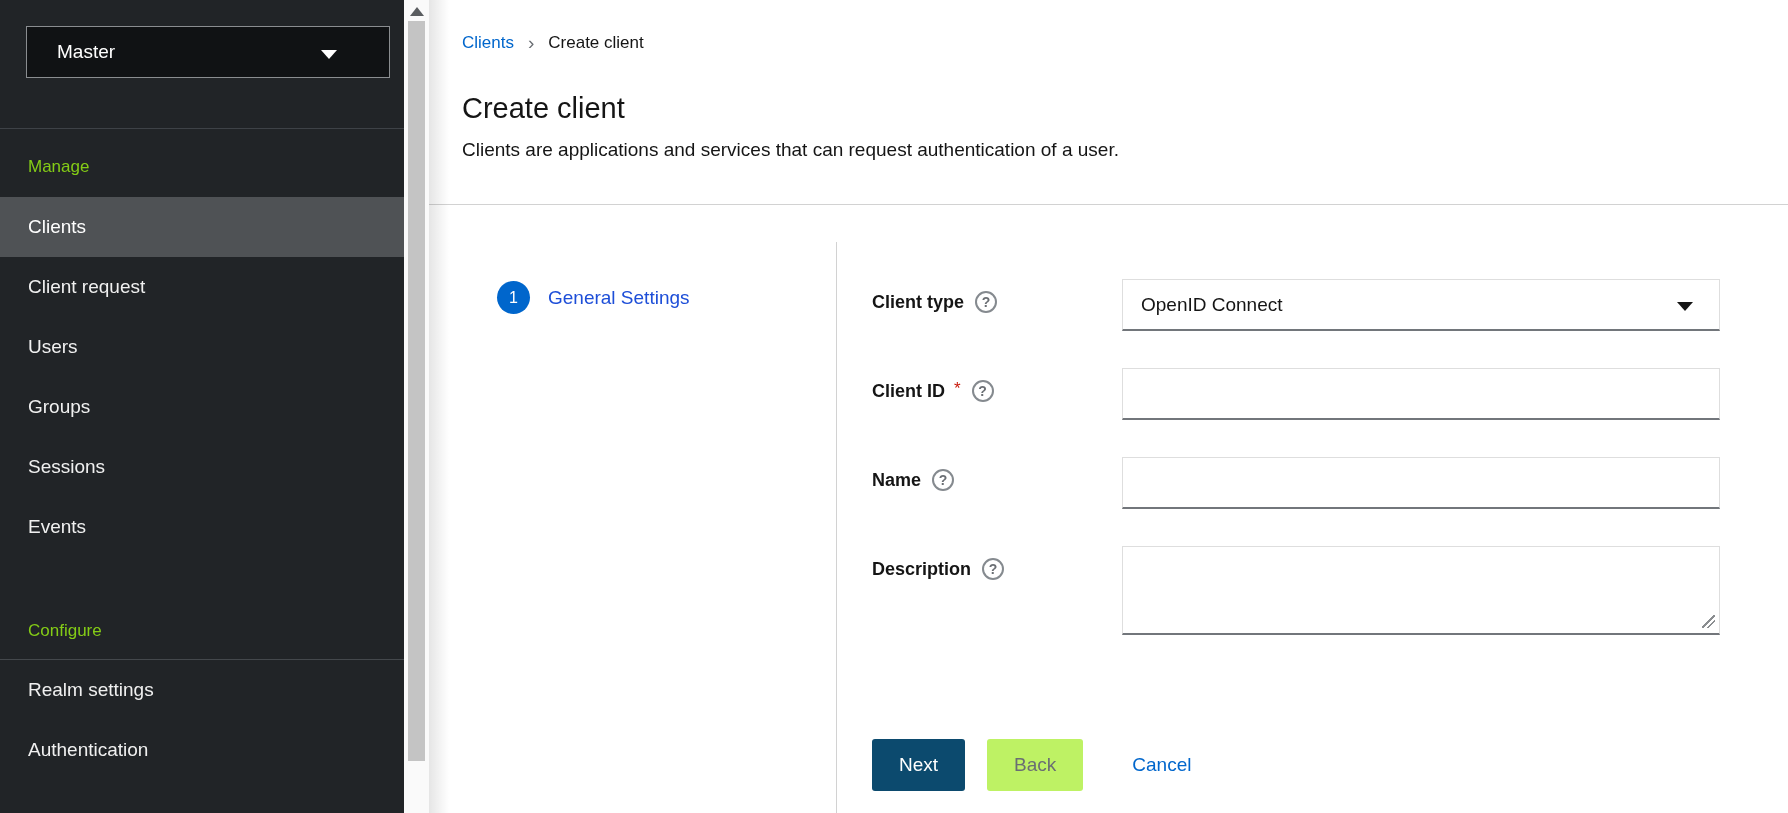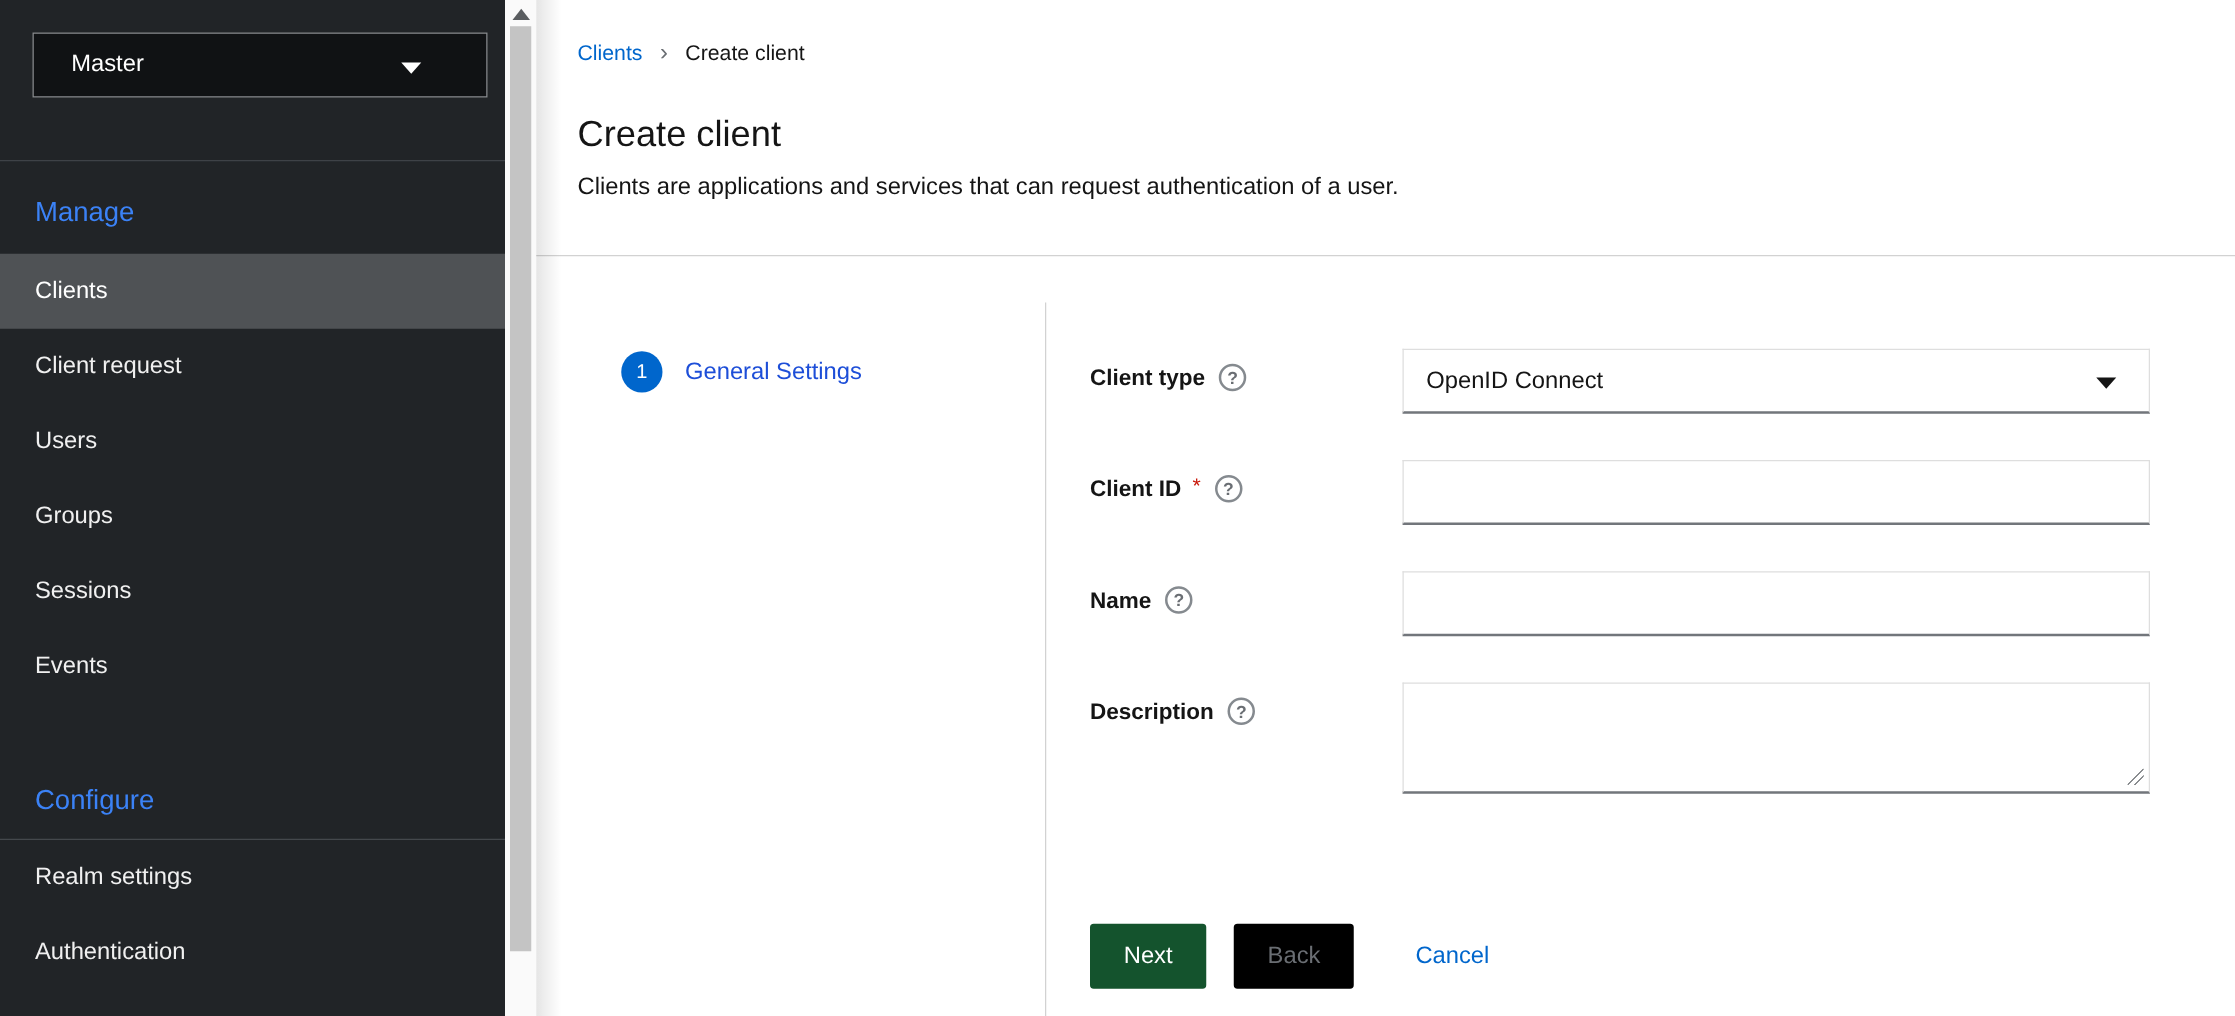--- a/index.html
+++ b/index.html
@@ -7,21 +7,21 @@
   body { font-family:"Liberation Sans", sans-serif; color:#151515; background:#fff; position:relative; }
 
   
   .sidebar { position:absolute; left:0; top:0; width:404px; height:813px; background:#212427; overflow:hidden; }
   .realm-area { height:103px; border-bottom:1px solid #3e4247; }
   .realm-box { margin:26px 14px 0 26px; height:52px; background:#101214; border:1px solid #8a8d90;
                display:flex; align-items:center; position:relative; cursor:pointer; }
   .realm-box .realm-label { color:#ffffff; font-size:19px; padding-left:30px; }
   .caret-down-white { position:absolute; right:52px; top:23px; width:0; height:0;
                border-left:8px solid transparent; border-right:8px solid transparent; border-top:9px solid #ffffff; }
-  .nav-section-title { font-size:22px; color:#3b82f6; padding:28px 0 20px 28px; }
+  .nav-section-title { font-size:17px; color:#84cc16; padding:28px 0 20px 28px; }
   .nav-section-title.configure { padding-top:64px; padding-bottom:18px; }
   .nav-divider { border-top:1px solid #44484c; }
   .nav-item { height:60px; display:flex; align-items:center; padding-left:28px;
               font-size:19px; color:#f0f0f0; cursor:pointer; }
   .nav-item.selected { background:#4f5255; color:#ffffff; }
 
   
   .scrollbar { position:absolute; left:404px; top:0; width:25px; height:813px; background:#fafafa; }
   .sb-arrow-up { width:0; height:0; margin:7px auto 5px auto;
               border-left:7px solid transparent; border-right:7px solid transparent; border-bottom:9px solid #5a5d60; }
@@ -69,22 +69,22 @@
   .pf-textarea { height:89px; padding:10px 16px; font-size:19px; font-family:"Liberation Sans", sans-serif;
       resize:none; outline:none; position:relative; display:block; }
   .textarea-wrap { position:relative; }
   .resize-grip { position:absolute; right:5px; bottom:7px; width:13px; height:13px; cursor:nwse-resize;
       background:linear-gradient(135deg, transparent 0 46%, #8a8d90 46% 54%, transparent 54% 68%, #8a8d90 68% 76%, transparent 76%); }
 
   
   .wizard-footer { position:absolute; left:443px; top:534px; display:flex; align-items:center; }
   .btn { height:52px; border:none; border-radius:3px; font-size:19px;
          font-family:"Liberation Sans", sans-serif; cursor:pointer; }
-  .btn-primary { background:#14532d; color:#ffffff; padding:0 27px; }
-  .btn-disabled { background:#000000; color:#6a6e73; padding:0 27px; margin-left:22px; cursor:default; }
+  .btn-primary { background:#0c4a6e; color:#ffffff; padding:0 27px; }
+  .btn-disabled { background:#bef264; color:#6a6e73; padding:0 27px; margin-left:22px; cursor:default; }
   .btn-link { background:none; color:#0066cc; padding:0; margin-left:49px; }
 </style>
 </head>
 <body>
 
 <nav class="sidebar">
   <div class="realm-area">
     <div class="realm-box">
       <span class="realm-label">Master</span>
       <span class="caret-down-white"></span>

